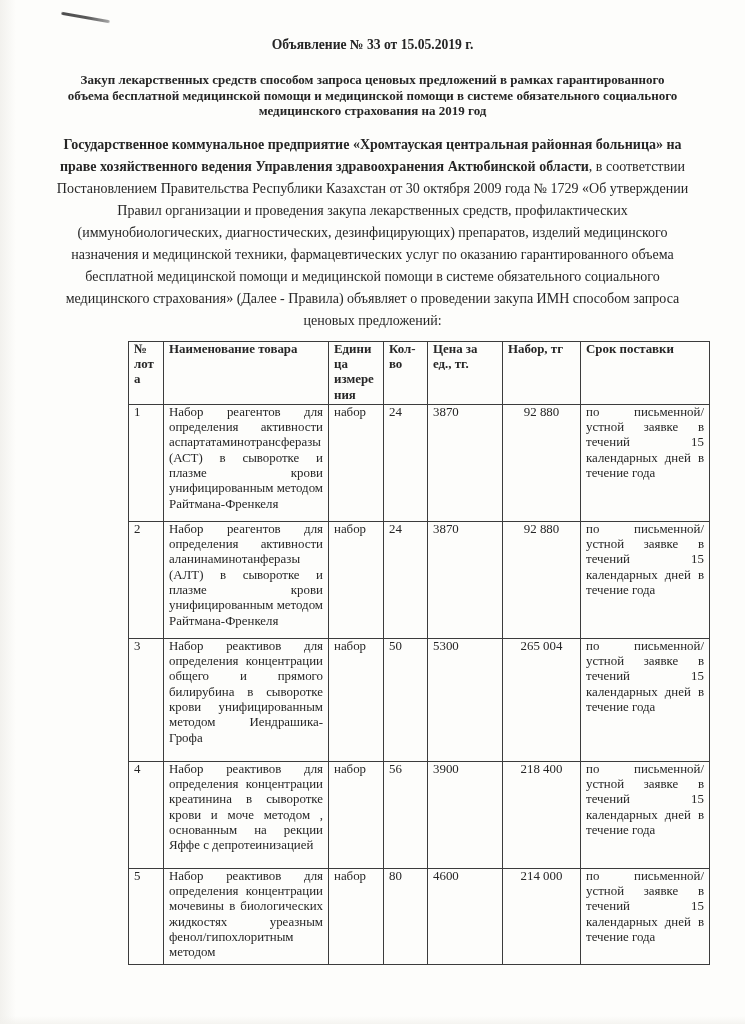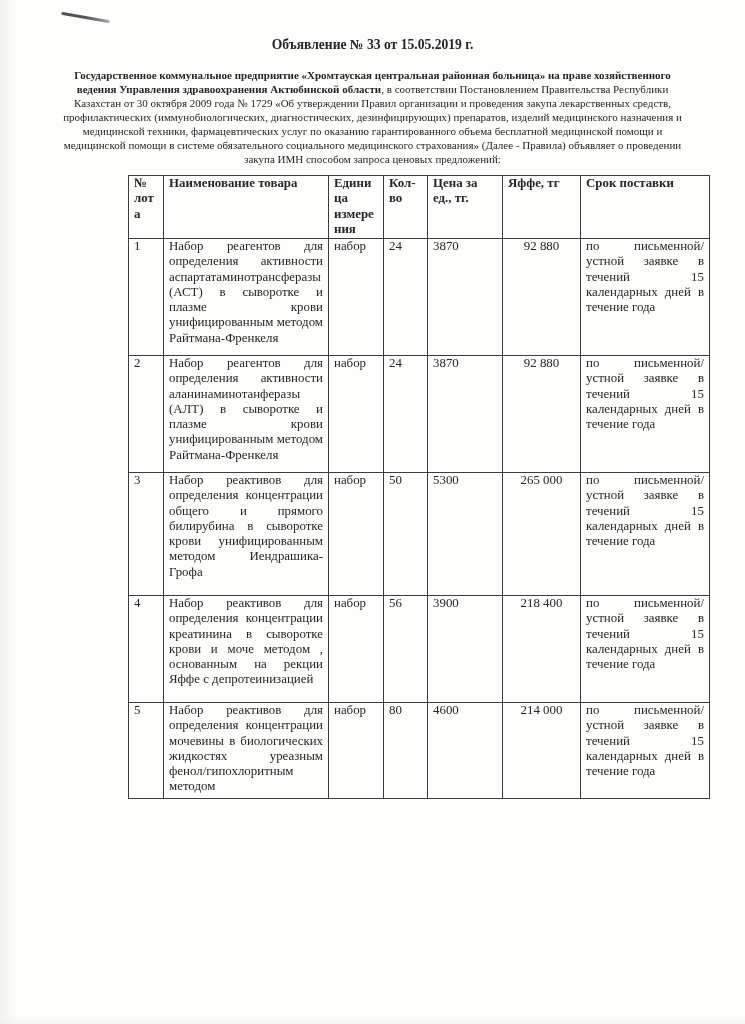--- a/index.html
+++ b/index.html
@@ -45,22 +45,22 @@
     margin:19px auto 0 auto;
     text-align:center;
     font-weight:bold;
     font-size:13px;
     line-height:15.6px;
   }
   .intro{
     width:634px;
     margin:15px auto 0 auto;
     text-align:center;
-    font-size:11px;
-    line-height:14px;
+    font-size:14px;
+    line-height:22px;
   }
   .intro .lead{font-weight:bold;}
   table.lots{
     border-collapse:collapse;
     table-layout:fixed;
     width:581px;
     margin:9px 0 0 128px;
   }
   table.lots th, table.lots td{
     border:1px solid #3c3c3c;
@@ -91,41 +91,42 @@
 <body>
 
 <div class="page">
   <div class="scan-edge-left"></div>
   <div class="scan-edge-bottom"></div>
   <div class="pen-mark"></div>
 
   <div class="doc">
     <p class="title">Объявление № 33 от 15.05.2019 г.</p>
 
+    <p class="subtitle">Закуп лекарственных средств  способом запроса ценовых предложений в рамках гарантированного объема бесплатной медицинской помощи и медицинской помощи в системе обязательного социального медицинского страхования на 2019 год</p>
 
     <p class="intro"><span class="lead">Государственное коммунальное предприятие «Хромтауская центральная районная больница» на праве хозяйственного ведения Управления здравоохранения Актюбинской области</span><span>, в соответствии Постановлением Правительства Республики Казахстан от 30 октября 2009 года № 1729 «Об утверждении Правил организации и проведения закупа лекарственных средств, профилактических (иммунобиологических, диагностических, дезинфицирующих) препаратов, изделий медицинского назначения и медицинской техники, фармацевтических услуг по оказанию гарантированного объема бесплатной медицинской помощи и медицинской помощи в системе обязательного социального медицинского страхования» (Далее - Правила) объявляет о проведении закупа  ИМН способом запроса ценовых предложений:</span></p>
 
     <table class="lots">
       <colgroup>
         <col style="width:35px">
         <col style="width:165px">
         <col style="width:55px">
         <col style="width:44px">
         <col style="width:75px">
         <col style="width:78px">
         <col style="width:129px">
       </colgroup>
       <thead>
         <tr>
           <th>№ лота</th>
           <th>Наименование товара</th>
           <th>Единица измерения</th>
           <th>Кол-во</th>
           <th>Цена за ед., тг.</th>
-          <th>Яффе, тг</th>
+          <th>Набор, тг</th>
           <th>Срок поставки</th>
         </tr>
       </thead>
       <tbody>
         <tr class="r1">
           <td class="c-num">1</td>
           <td class="c-name">Набор реагентов для определения активности аспартатаминотрансферазы (АСТ) в сыворотке и плазме крови унифицированным методом Райтмана-Френкеля</td>
           <td class="c-unit">набор</td>
           <td class="c-qty">24</td>
           <td class="c-price">3870</td>
@@ -140,21 +141,21 @@
           <td class="c-price">3870</td>
           <td class="c-total">92 880</td>
           <td class="c-term">по письменной/устной заявке в течений 15 календарных дней в течение года</td>
         </tr>
         <tr class="r3">
           <td class="c-num">3</td>
           <td class="c-name">Набор реактивов для определения концентрации общего и прямого билирубина в сыворотке крови унифицированным методом Иендрашика-Грофа</td>
           <td class="c-unit">набор</td>
           <td class="c-qty">50</td>
           <td class="c-price">5300</td>
-          <td class="c-total">265 000</td>
+          <td class="c-total">265 004</td>
           <td class="c-term">по письменной/устной заявке в течений 15 календарных дней в течение года</td>
         </tr>
         <tr class="r4">
           <td class="c-num">4</td>
           <td class="c-name">Набор реактивов для определения концентрации креатинина в сыворотке крови и моче методом , основанным на рекции Яффе с депротеинизацией</td>
           <td class="c-unit">набор</td>
           <td class="c-qty">56</td>
           <td class="c-price">3900</td>
           <td class="c-total">218 400</td>
           <td class="c-term">по письменной/устной заявке в течений 15 календарных дней в течение года</td>

